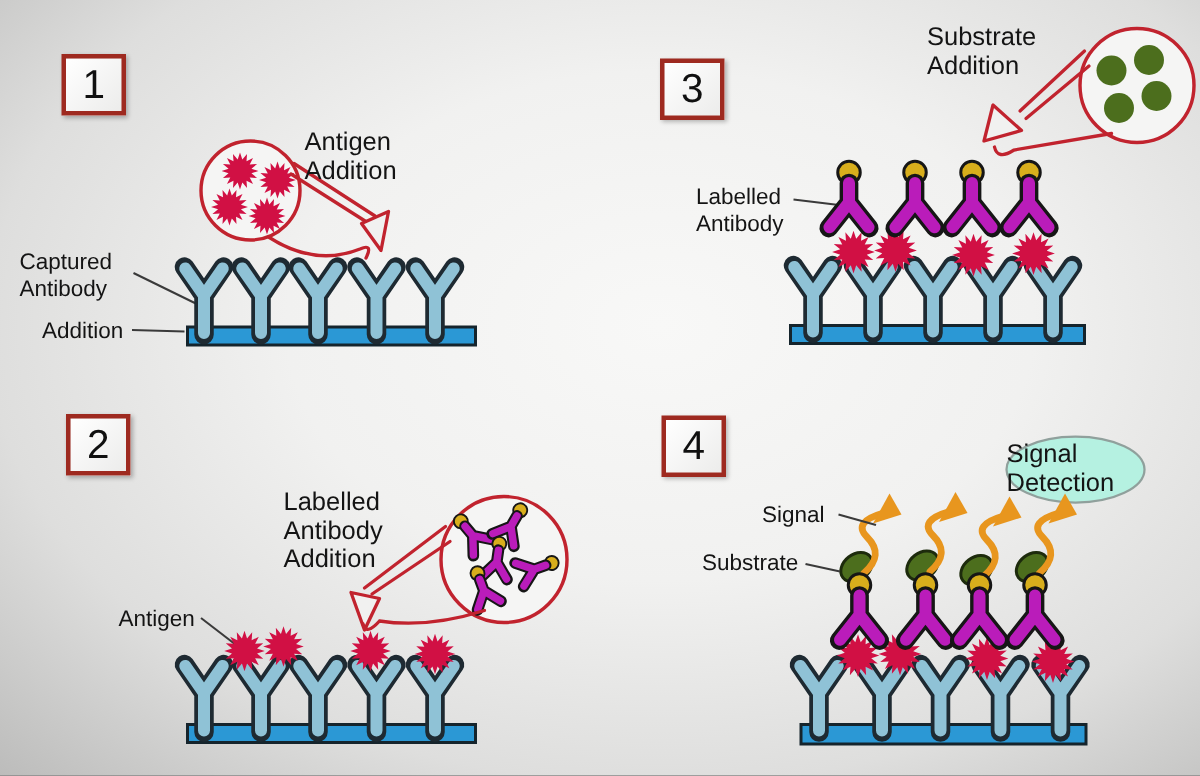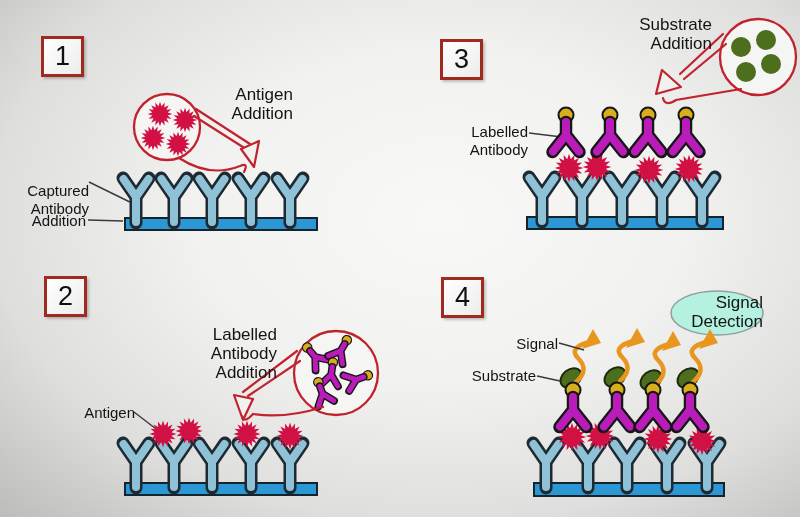--- a/index.html
+++ b/index.html
@@ -20,21 +20,21 @@
   .subc{fill:var(--c-substrate,#4c6e1d)}
   .subE{fill:var(--c-substrate,#4c6e1d);stroke:#1d2b0c;stroke-width:2}
   .sig{fill:none;stroke:var(--c-signal,#e8961e);stroke-width:4.5;stroke-linecap:round}
   .sigHead{fill:var(--c-signal,#e8961e)}
   .mag{fill:#f5f5f4;stroke:var(--c-arrow_red,#c1232e);stroke-width:2.3}
   .redline{fill:none;stroke:var(--c-arrow_red,#c1232e);stroke-width:2.2;stroke-linecap:round}
   .redhead{fill:#f1f1f0;stroke:var(--c-arrow_red,#c1232e);stroke-width:2.2;stroke-linejoin:round}
   .lead{stroke:#3a3a3a;stroke-width:1.4}
   .det{fill:var(--c-detection_fill,#b5f1e1);stroke:#90a09c;stroke-width:1.5}
   
-  .lbl{position:absolute;white-space:pre-line;color:var(--c-text,#141414);text-align:right;line-height:19px}
+  .lbl{position:absolute;white-space:pre-line;color:var(--c-text,#141414);text-align:left;line-height:19px}
   .big{font-size:17px}
   .small{font-size:15px;line-height:18px}
   .stepBox{
     position:absolute;width:37px;height:35px;border:3px solid var(--c-box_border,#9e2a20);
     background:linear-gradient(135deg,#ffffff,#ececeb);
     display:flex;align-items:center;justify-content:center;
     font-size:27px;color:#101010;box-shadow:1.5px 1.5px 3px rgba(0,0,0,.28);
   }
 </style>
 </head>
@@ -158,21 +158,21 @@
     </g>
   </svg>
 
   <div class="stepBox" style="left:41px;top:36px">1</div>
   <div class="stepBox" style="left:44px;top:276px">2</div>
   <div class="stepBox" style="left:440px;top:39px">3</div>
   <div class="stepBox" style="left:441px;top:277px">4</div>
 
   <div class="lbl big" style="left:203px;top:85px;width:90px">Antigen
 Addition</div>
-  <div class="lbl small" style="left:13px;top:182px;width:76px">Captured
+  <div class="lbl small" style="left:13px;top:166px;width:76px">Captured
 Antibody</div>
   <div class="lbl small" style="left:28px;top:212px;width:58px">Addition</div>
 
   <div class="lbl big" style="left:189px;top:325px;width:88px">Labelled
 Antibody
 Addition</div>
   <div class="lbl small" style="left:79px;top:404px;width:56px">Antigen</div>
 
   <div class="lbl big" style="left:618px;top:15px;width:94px">Substrate
 Addition</div>

